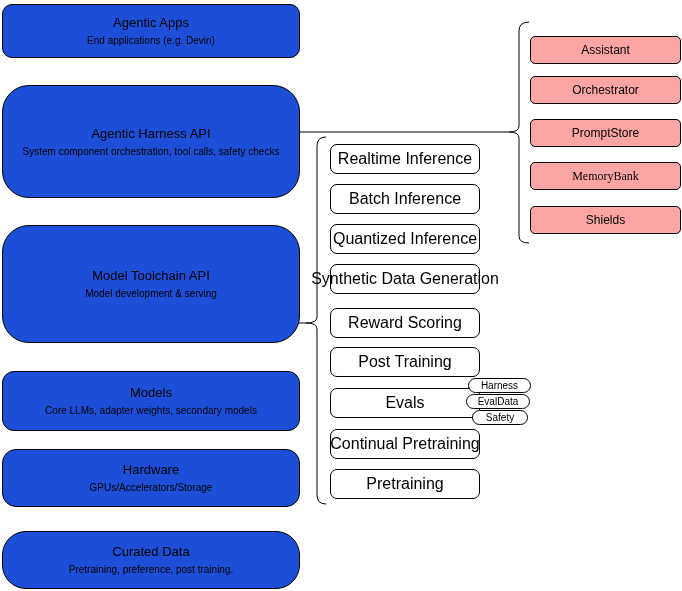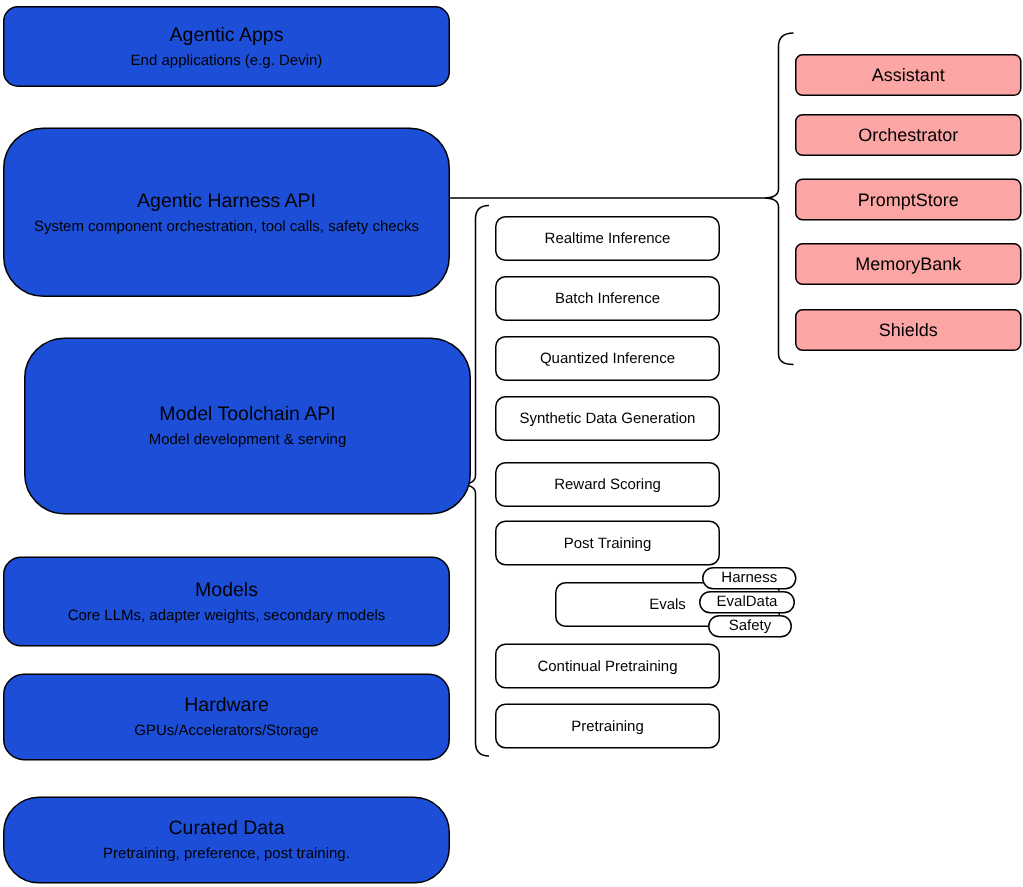--- a/index.html
+++ b/index.html
@@ -51,21 +51,21 @@
     box-sizing: border-box;
     left: 330px;
     width: 150px;
     height: 30px;
     border: 1px solid #000000;
     border-radius: 7px;
     background: #ffffff;
     display: flex;
     align-items: center;
     justify-content: center;
-    font-size: 10px;
+    font-size: 16px;
     white-space: nowrap;
     z-index: 2;
   }
   .right-box {
     position: absolute;
     box-sizing: border-box;
     left: 530px;
     width: 151px;
     height: 28px;
     border: 1px solid #000000;
@@ -112,21 +112,21 @@
   <div class="box" style="left:2px; top:4px; width:298px; height:54px; border-radius:10px;">
     <div class="title">Agentic Apps</div>
     <div class="subtitle">End applications (e.g. Devin)</div>
   </div>
 
   <div class="box" style="left:2px; top:85px; width:298px; height:113px; border-radius:27px;">
     <div class="title">Agentic Harness API</div>
     <div class="subtitle">System component orchestration, tool calls, safety checks</div>
   </div>
 
-  <div class="box" style="left:16px; top:225px; width:298px; height:118px; border-radius:27px;">
+  <div class="box" style="left:2px; top:225px; width:298px; height:118px; border-radius:27px;">
     <div class="title">Model Toolchain API</div>
     <div class="subtitle">Model development &amp; serving</div>
   </div>
 
   <div class="box" style="left:2px; top:371px; width:298px; height:60px; border-radius:12px;">
     <div class="title">Models</div>
     <div class="subtitle">Core LLMs, adapter weights, secondary models</div>
   </div>
 
   <div class="box" style="left:2px; top:449px; width:298px; height:58px; border-radius:14px;">
@@ -138,27 +138,27 @@
     <div class="title">Curated Data</div>
     <div class="subtitle">Pretraining, preference, post training.</div>
   </div>
 
   <div class="mid-box" style="top:144px;">Realtime Inference</div>
   <div class="mid-box" style="top:184px;">Batch Inference</div>
   <div class="mid-box" style="top:224px;">Quantized Inference</div>
   <div class="mid-box" style="top:264px;">Synthetic Data Generation</div>
   <div class="mid-box" style="top:308px;">Reward Scoring</div>
   <div class="mid-box" style="top:347px;">Post Training</div>
-  <div class="mid-box" style="top:388px;margin-left:40px;">Evals</div>
+  <div class="mid-box" style="top:388px;">Evals</div>
   <div class="mid-box" style="top:469px;">Pretraining</div>
   <div class="mid-box" style="top:429px;">Continual Pretraining</div>
 
   <div class="pill" style="left:468px; top:378px; width:63px;">Harness</div>
   <div class="pill" style="left:466px; top:394px; width:64px;">EvalData</div>
   <div class="pill" style="left:472px; top:410px; width:56px;">Safety</div>
 
   <div class="right-box" style="top:36px;">Assistant</div>
   <div class="right-box" style="top:76px;">Orchestrator</div>
   <div class="right-box" style="top:119px;">PromptStore</div>
-  <div class="right-box" style="top:162px;">MemoryBank</div>
+  <div class="right-box" style="top:162px;font-family:Liberation Serif, serif;">MemoryBank</div>
   <div class="right-box" style="top:206px;">Shields</div>
 
 </div>
 
 </body></html>

